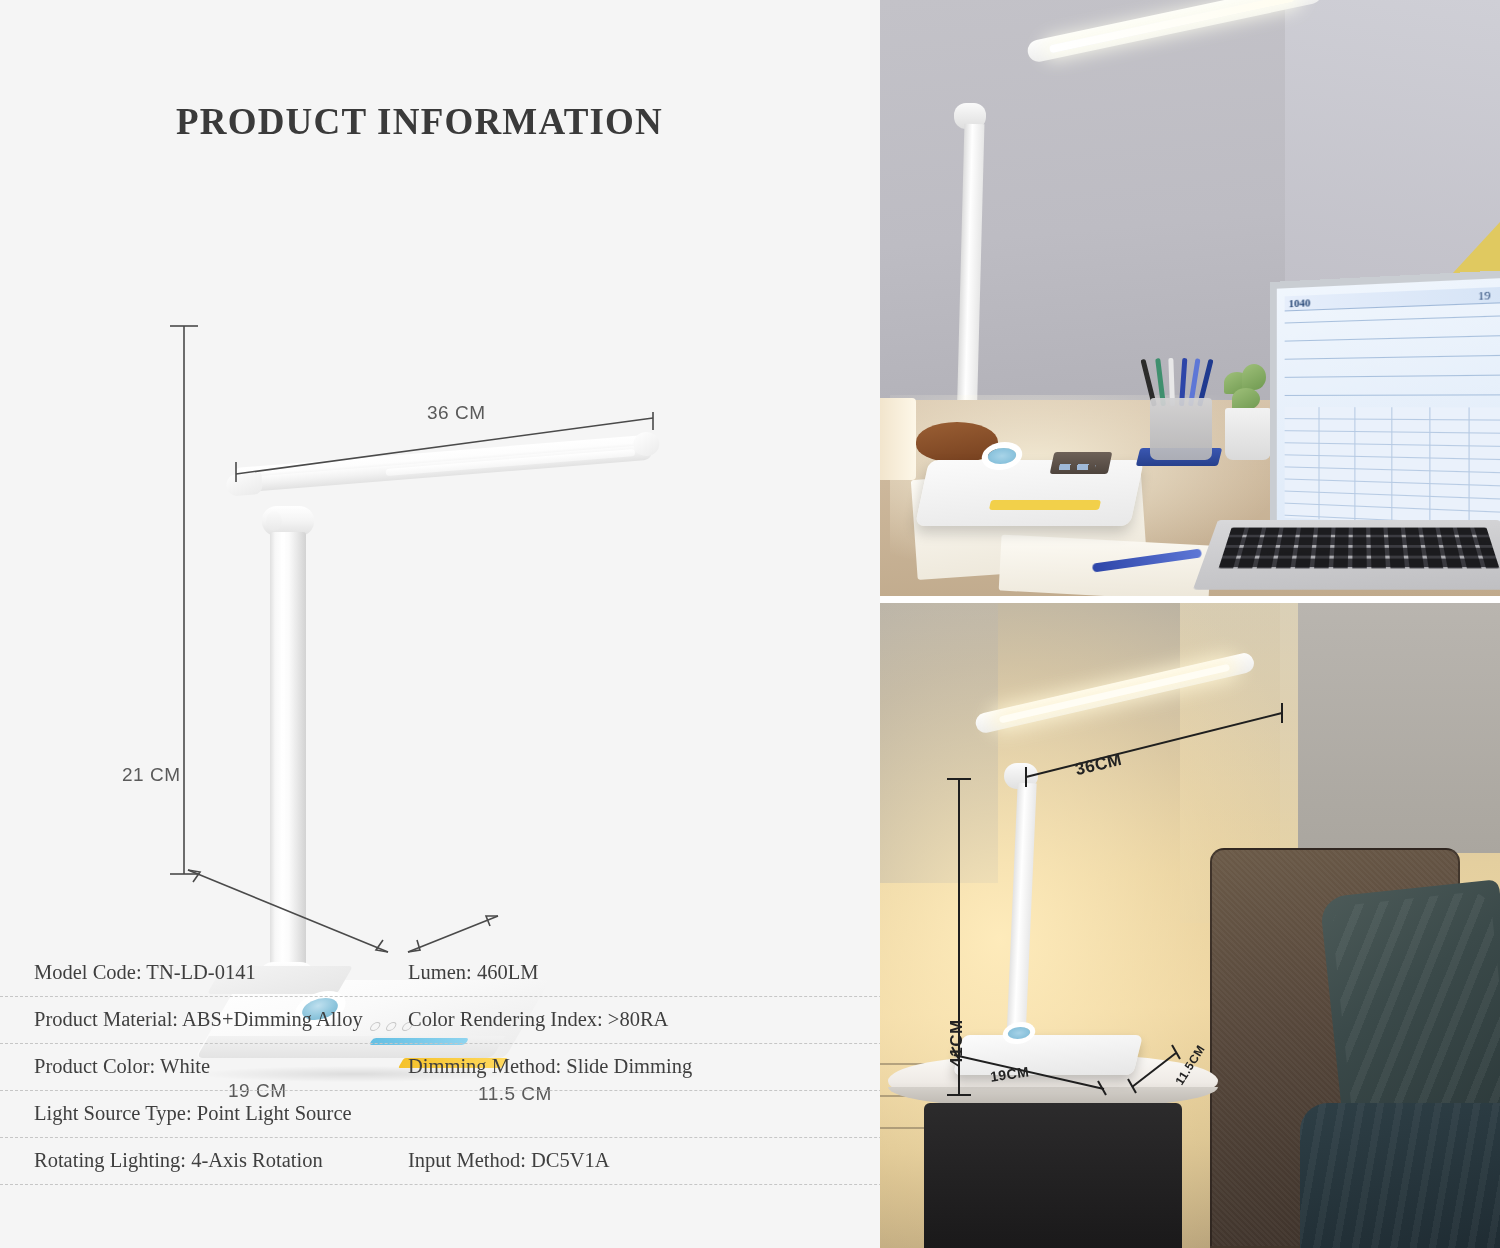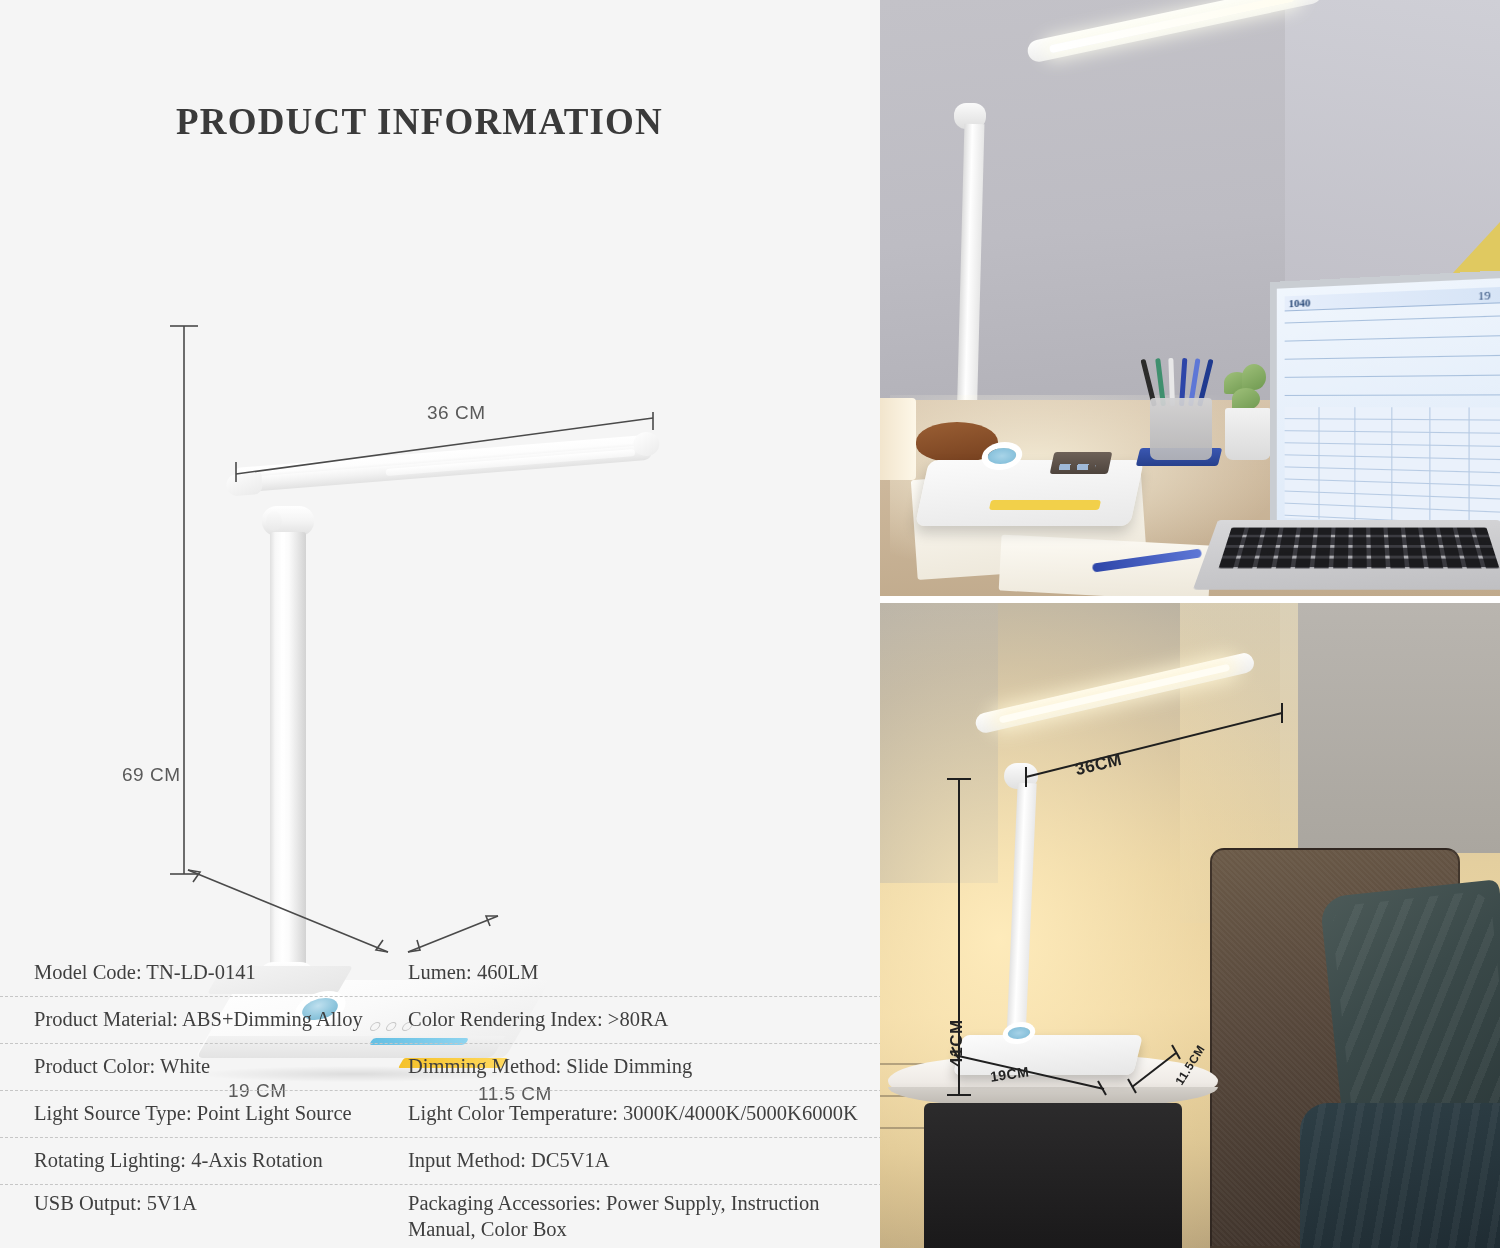--- a/index.html
+++ b/index.html
@@ -496,21 +496,21 @@
         <line x1="4" y1="50" x2="4" y2="70" stroke="#4a4a4a" stroke-width="1.6"></line>
         <line x1="421" y1="0" x2="421" y2="18" stroke="#4a4a4a" stroke-width="1.6"></line>
       </svg>
       <span class="dimlabel" id="dim36-label">36 CM</span>
 
       <svg id="dim41-line" viewBox="0 0 32 560">
         <line x1="16" y1="6" x2="16" y2="554" stroke="#4a4a4a" stroke-width="1.6"></line>
         <line x1="2" y1="6" x2="30" y2="6" stroke="#4a4a4a" stroke-width="1.6"></line>
         <line x1="2" y1="554" x2="30" y2="554" stroke="#4a4a4a" stroke-width="1.6"></line>
       </svg>
-      <span class="dimlabel" id="dim41-label">69 CM</span>
+      <span class="dimlabel" id="dim41-label">21 CM</span>
 
       <svg id="dim-bottom" viewBox="0 0 400 100">
         <line x1="8" y1="10" x2="208" y2="92" stroke="#4a4a4a" stroke-width="1.6"></line>
         <polyline points="8,10 20,12 13,22" fill="none" stroke="#4a4a4a" stroke-width="1.6"></polyline>
         <polyline points="208,92 196,90 203,80" fill="none" stroke="#4a4a4a" stroke-width="1.6"></polyline>
         <line x1="228" y1="92" x2="318" y2="56" stroke="#4a4a4a" stroke-width="1.6"></line>
         <polyline points="228,92 240,90 237,80" fill="none" stroke="#4a4a4a" stroke-width="1.6"></polyline>
         <polyline points="318,56 306,56 310,66" fill="none" stroke="#4a4a4a" stroke-width="1.6"></polyline>
       </svg>
       <span class="dimlabel" id="dim19-label">19 CM</span>
@@ -525,29 +525,24 @@
       <div class="spec-row">
         <div class="spec-cell left">Product Material: ABS+Dimming Alloy</div>
         <div class="spec-cell right">Color Rendering Index:  &gt;80RA</div>
       </div>
       <div class="spec-row">
         <div class="spec-cell left">Product Color: White</div>
         <div class="spec-cell right">Dimming Method: Slide Dimming</div>
       </div>
       <div class="spec-row">
         <div class="spec-cell left">Light Source Type: Point Light Source</div>
-        <div class="spec-cell right">Light Color Temperature: 3000K/4000K/5000K6000K</div>
       </div>
       <div class="spec-row">
         <div class="spec-cell left">Rotating Lighting: 4-Axis Rotation</div>
         <div class="spec-cell right">Input Method: DC5V1A</div>
-      </div>
-      <div class="spec-row last">
-        <div class="spec-cell left">USB Output: 5V1A</div>
-        <div class="spec-cell right wrap">Packaging Accessories: Power Supply, Instruction Manual, Color Box</div>
       </div>
     </div>
   </div>
 
   <div id="right-col">
 
     <div class="photo" id="photo-top">
       <div class="wall"></div>
       <div class="wall-right"></div>
       <div class="yellow-tri"></div>

